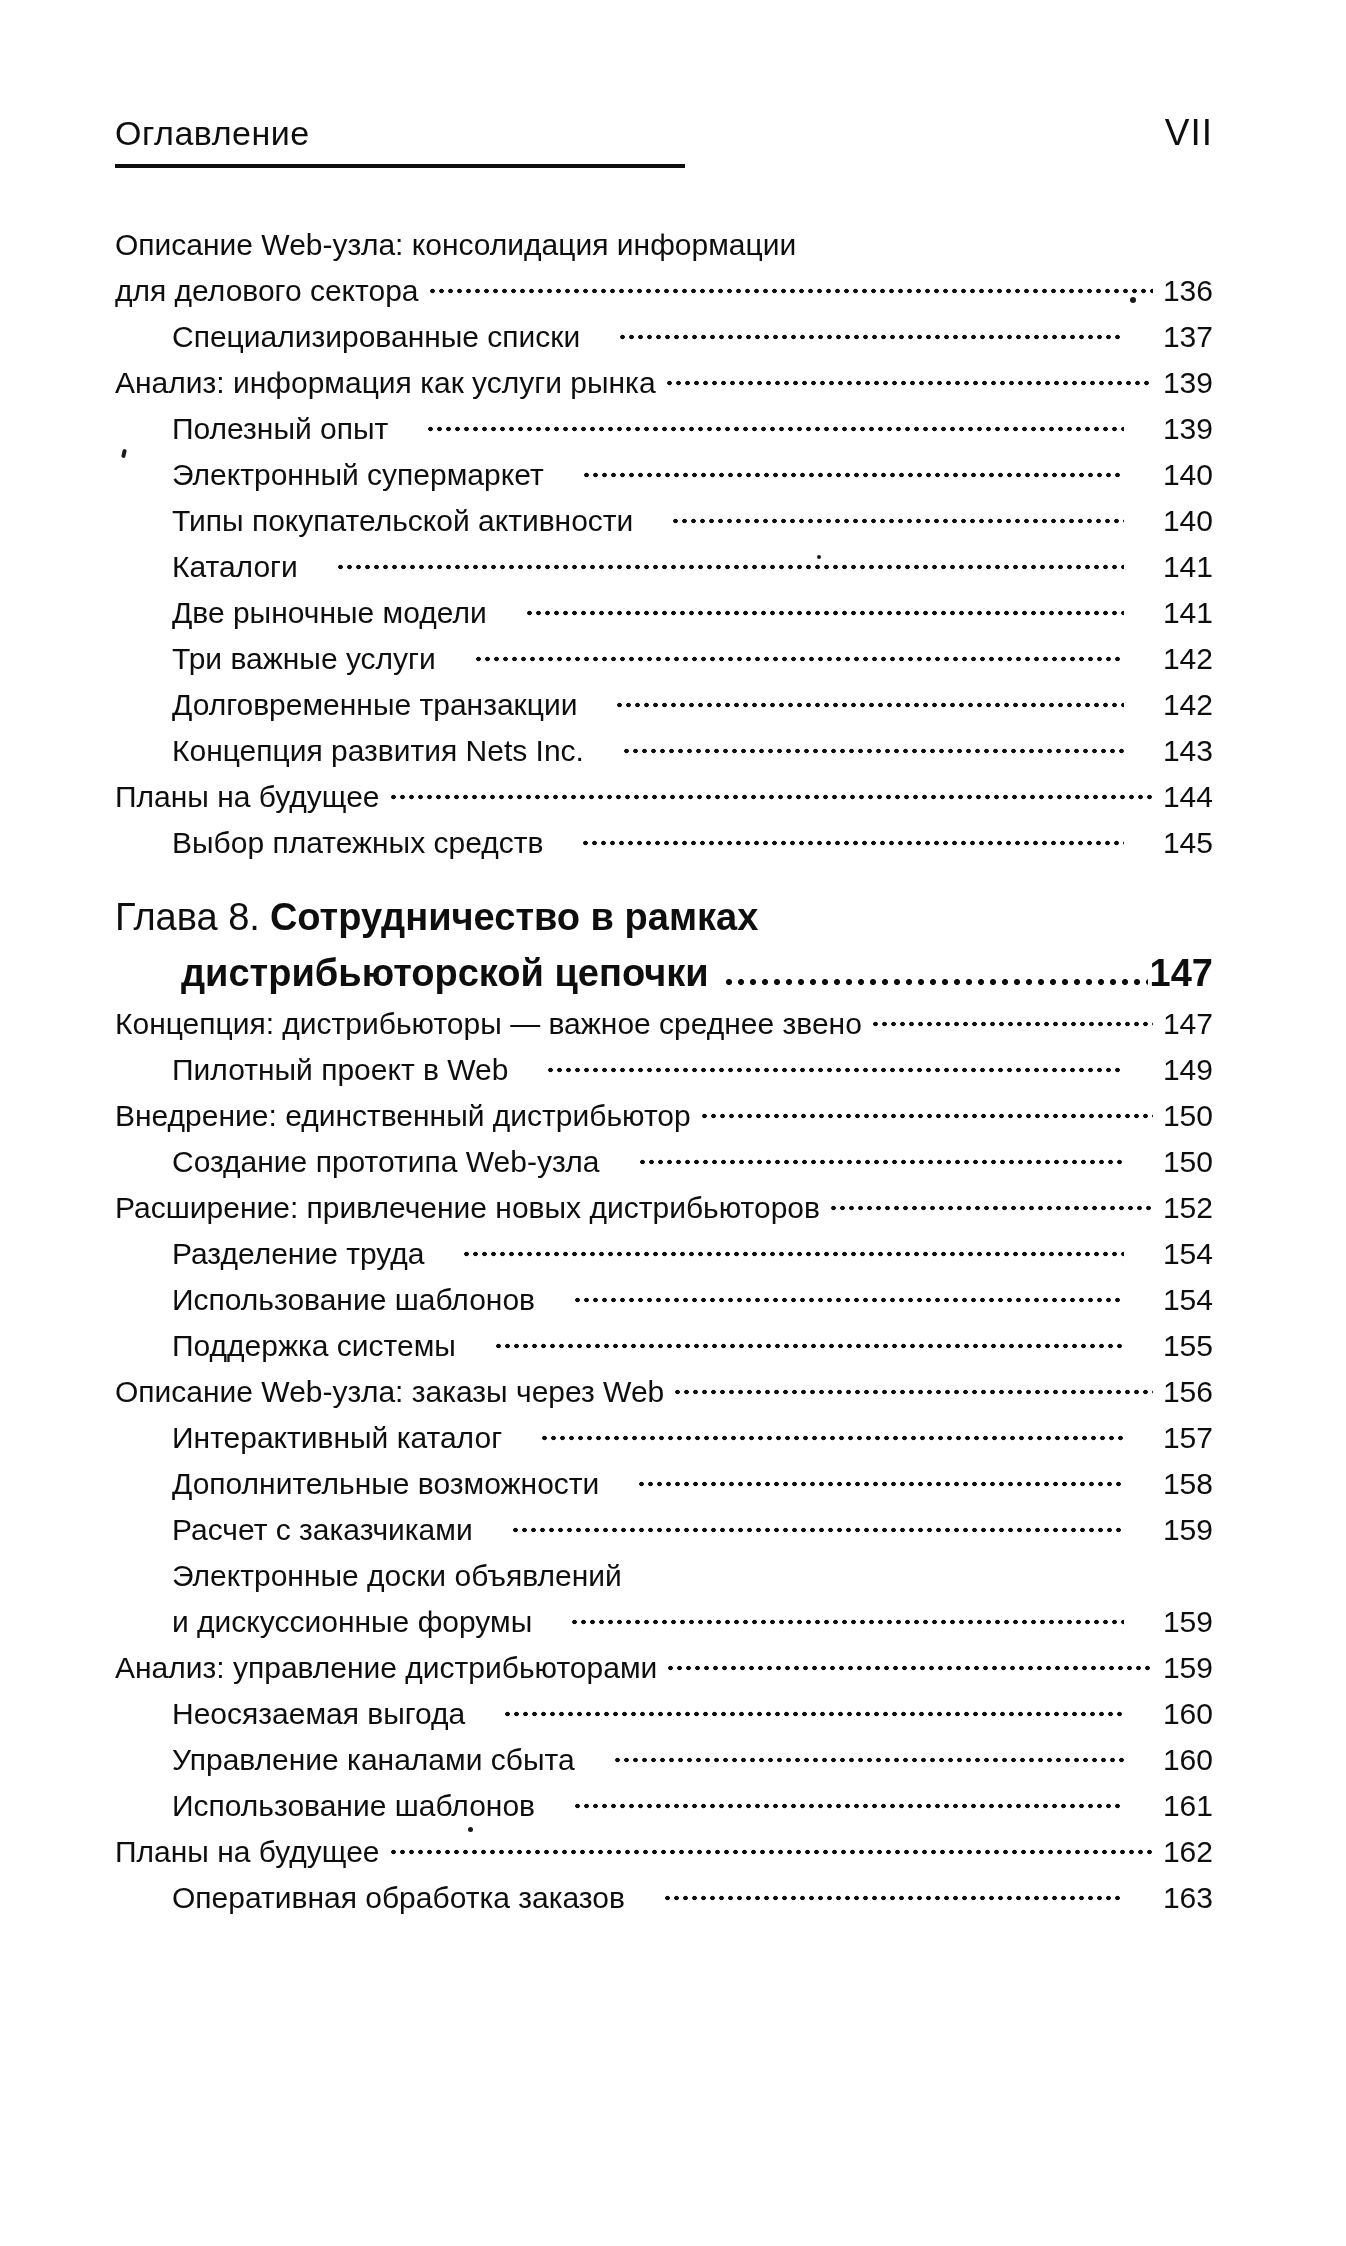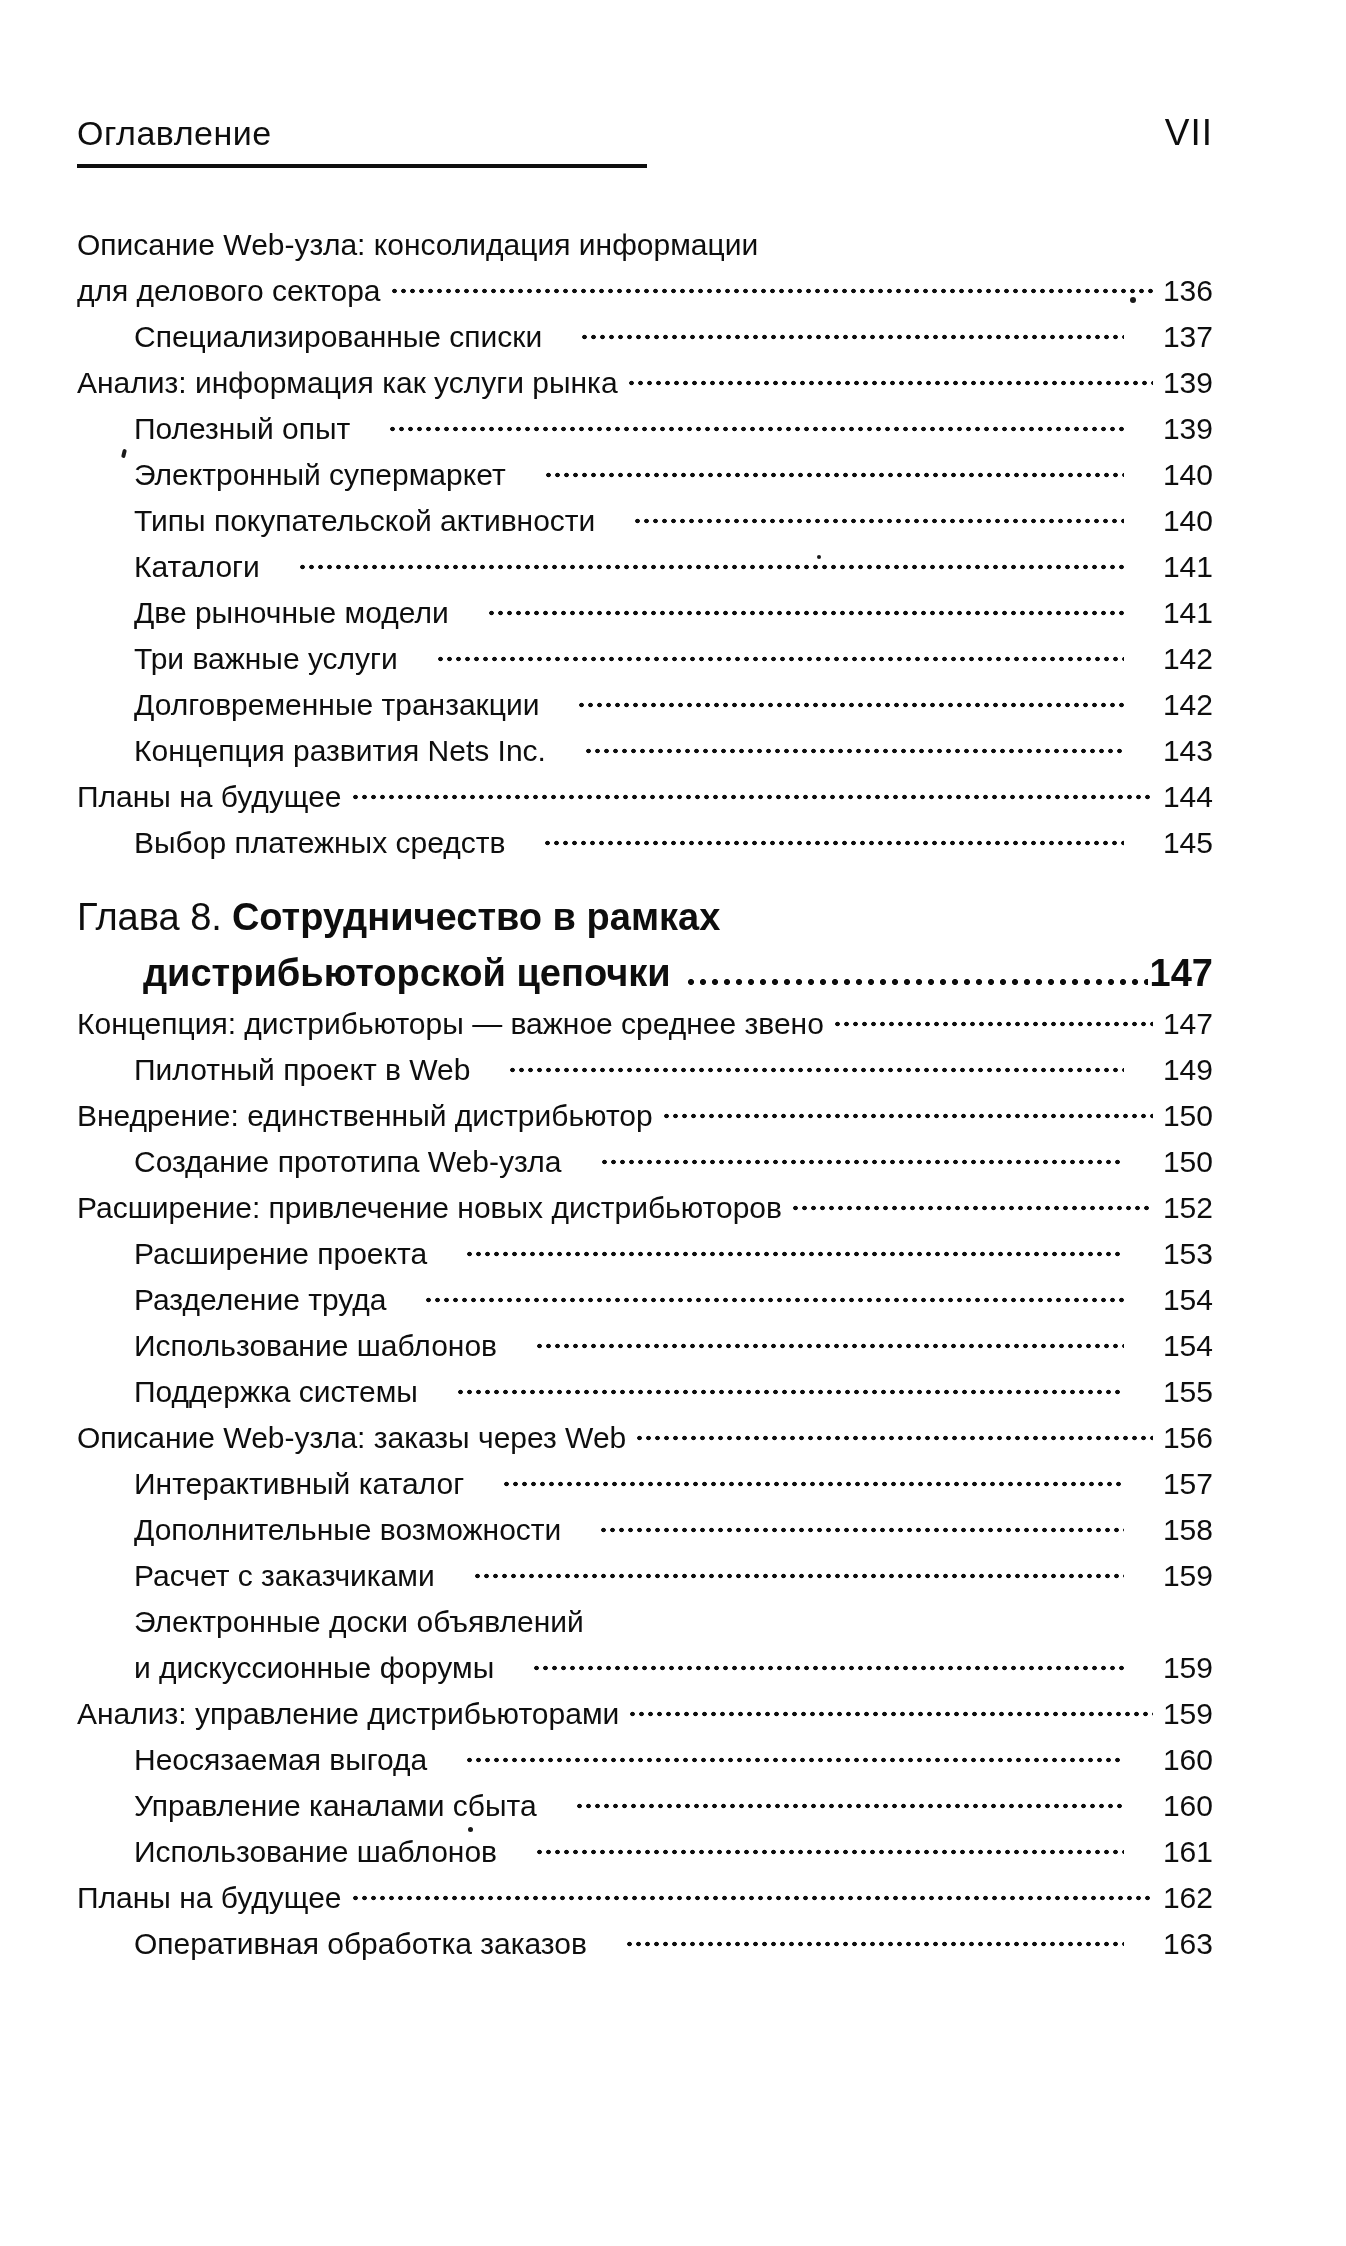--- a/index.html
+++ b/index.html
@@ -7,21 +7,21 @@
     padding: 0;
     background: #ffffff;
   }
   .page {
     position: relative;
     width: 1346px;
     height: 2246px;
     box-sizing: border-box;
     background: #ffffff;
     color: #0e0e0e;
-    padding: 110px 133px 0 77px;
+    padding: 110px 133px 0 115px;
     font-family: "Liberation Sans", "DejaVu Sans", sans-serif;
     overflow: hidden;
   }
   
   .running-head {
     display: flex;
     justify-content: space-between;
     align-items: baseline;
     line-height: 46px;
   }
@@ -239,27 +239,20 @@
         </div>
         <div class="entry lvl0">
           <div class="line row">
             <span class="t">Расширение: привлечение новых дистрибьюторов</span>
             <span class="leader"></span>
             <span class="num">152</span>
           </div>
         </div>
         <div class="entry lvl1">
           <div class="line row">
-            <span class="t">Расширение проекта</span>
-            <span class="leader"></span>
-            <span class="num">153</span>
-          </div>
-        </div>
-        <div class="entry lvl1">
-          <div class="line row">
             <span class="t">Разделение труда</span>
             <span class="leader"></span>
             <span class="num">154</span>
           </div>
         </div>
         <div class="entry lvl1">
           <div class="line row">
             <span class="t">Использование шаблонов</span>
             <span class="leader"></span>
             <span class="num">154</span>

